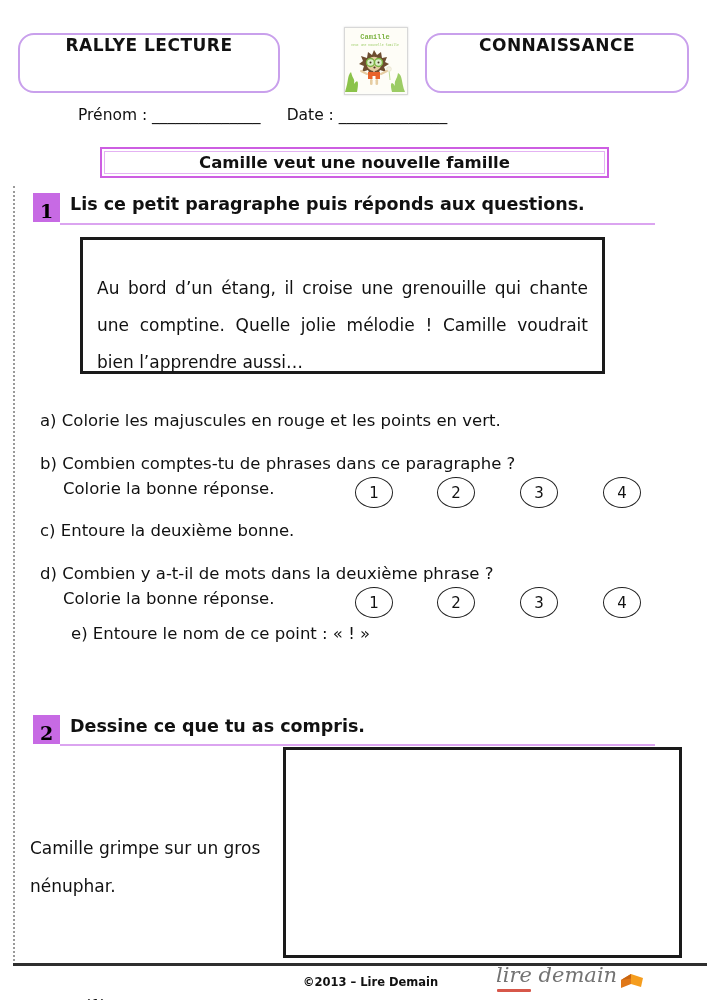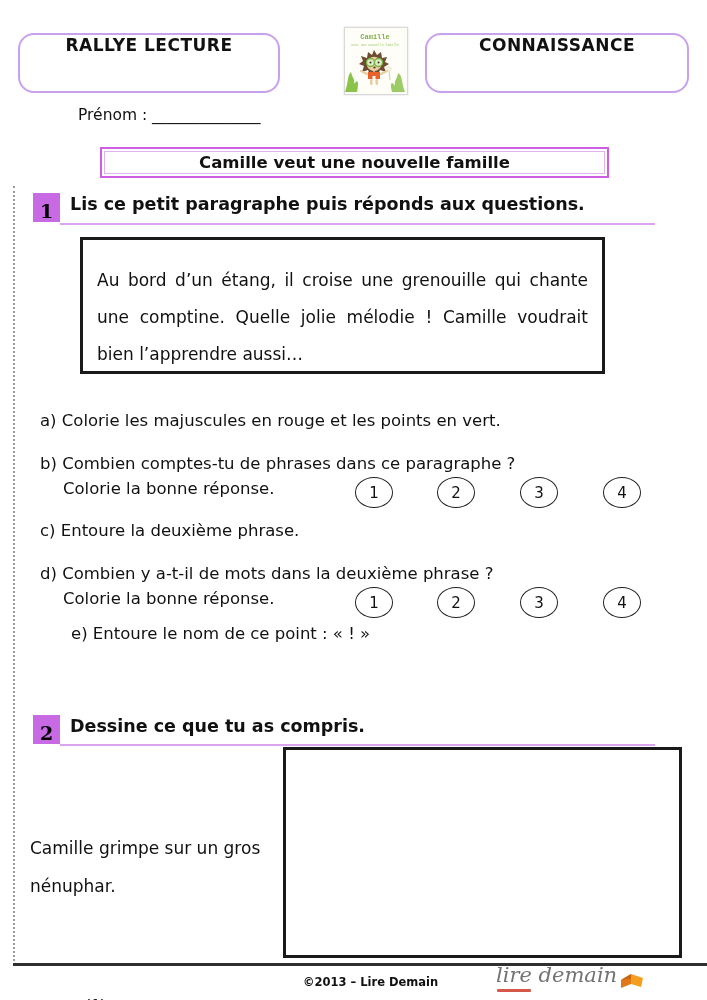--- a/index.html
+++ b/index.html
@@ -30,21 +30,21 @@
 
   
   .sec-badge{position:absolute;left:33px;width:27px;height:29px;background:#c76ae4;
              font-family:"DejaVu Serif",serif;font-size:19px;font-weight:bold;color:#000;
              display:flex;align-items:flex-end;justify-content:center;line-height:1.05;}
   .sec-title{position:absolute;left:70px;font-weight:bold;font-size:17.5px;white-space:nowrap;}
   .sec-underline{position:absolute;left:60px;width:595px;height:2px;background:#dba4f0;}
 
   
   .parabox{position:absolute;left:80px;top:237px;width:525px;height:137px;border:3px solid #1a1a1a;
-           box-sizing:border-box;padding:22px 14px 0 14px;font-size:17px;line-height:37px;
+           box-sizing:border-box;padding:30px 14px 0 14px;font-size:17px;line-height:37px;
            text-align:justify;background:#fff;}
 
   
   .q{position:absolute;font-size:16.5px;white-space:nowrap;}
   .opt{position:absolute;width:38px;height:31px;border:1.6px solid #222;border-radius:50%;
        display:flex;align-items:center;justify-content:center;font-size:15px;background:#fff;box-sizing:border-box;}
   .echoices{position:absolute;left:135px;top:667px;display:flex;gap:44px;font-size:16.5px;white-space:nowrap;}
 
   
   .drawbox{position:absolute;left:283px;top:747px;width:399px;height:211px;border:3px solid #1a1a1a;
@@ -101,20 +101,21 @@
       <rect x="30.5" y="51" width="2.6" height="6" rx="1.3" fill="#e6cda2"></rect>
     </svg>
   </div>
 
   <div class="hdr-box hdr-right">
     <span>CONNAISSANCE</span>
   </div>
 
   <div class="nameline">
     <span>Prénom : ______________</span>
+    <span>Date : ______________</span>
   </div>
 
   <div class="titlebox">
     <span>Camille veut une nouvelle famille</span>
   </div>
 
   <div class="cutline"></div>
 
   <div class="sec-badge" style="top:193px;">1</div>
   <div class="sec-title" style="top:194px;">Lis ce petit paragraphe puis réponds aux questions.</div>
@@ -126,21 +127,21 @@
 
   <div class="q" style="left:40px;top:411px;">a) Colorie les majuscules en rouge et les points en vert.</div>
 
   <div class="q" style="left:40px;top:454px;">b) Combien comptes-tu de phrases dans ce paragraphe ?</div>
   <div class="q" style="left:63px;top:479px;">Colorie la bonne réponse.</div>
   <div class="opt" style="left:355px;top:477px;">1</div>
   <div class="opt" style="left:437px;top:477px;">2</div>
   <div class="opt" style="left:520px;top:477px;">3</div>
   <div class="opt" style="left:603px;top:477px;">4</div>
 
-  <div class="q" style="left:40px;top:521px;">c) Entoure la deuxième phrase.</div>
+  <div class="q" style="left:40px;top:521px;">c) Entoure la deuxième bonne.</div>
 
   <div class="q" style="left:40px;top:564px;">d) Combien y a-t-il de mots dans la deuxième phrase ?</div>
   <div class="q" style="left:63px;top:589px;">Colorie la bonne réponse.</div>
   <div class="opt" style="left:355px;top:587px;">1</div>
   <div class="opt" style="left:437px;top:587px;">2</div>
   <div class="opt" style="left:520px;top:587px;">3</div>
   <div class="opt" style="left:603px;top:587px;">4</div>
 
   <div class="q" style="left:40px;top:624px;margin-left:31px;">e) Entoure le nom de ce point : « ! »</div>
 

